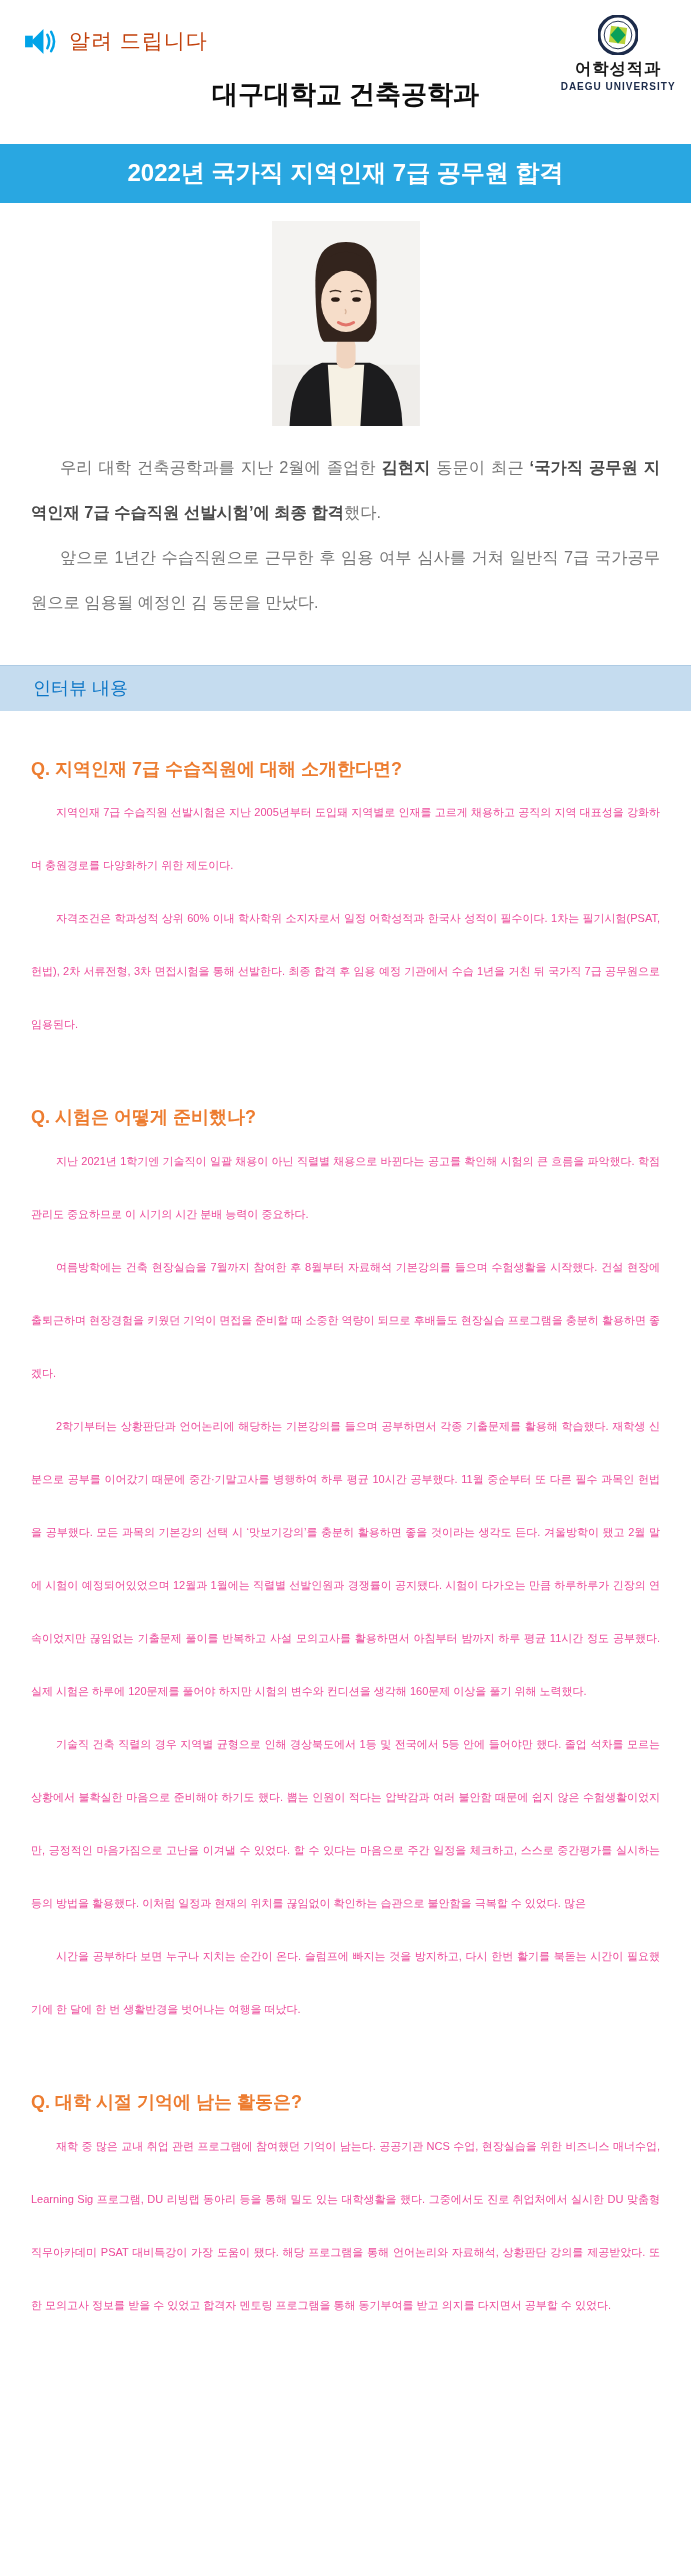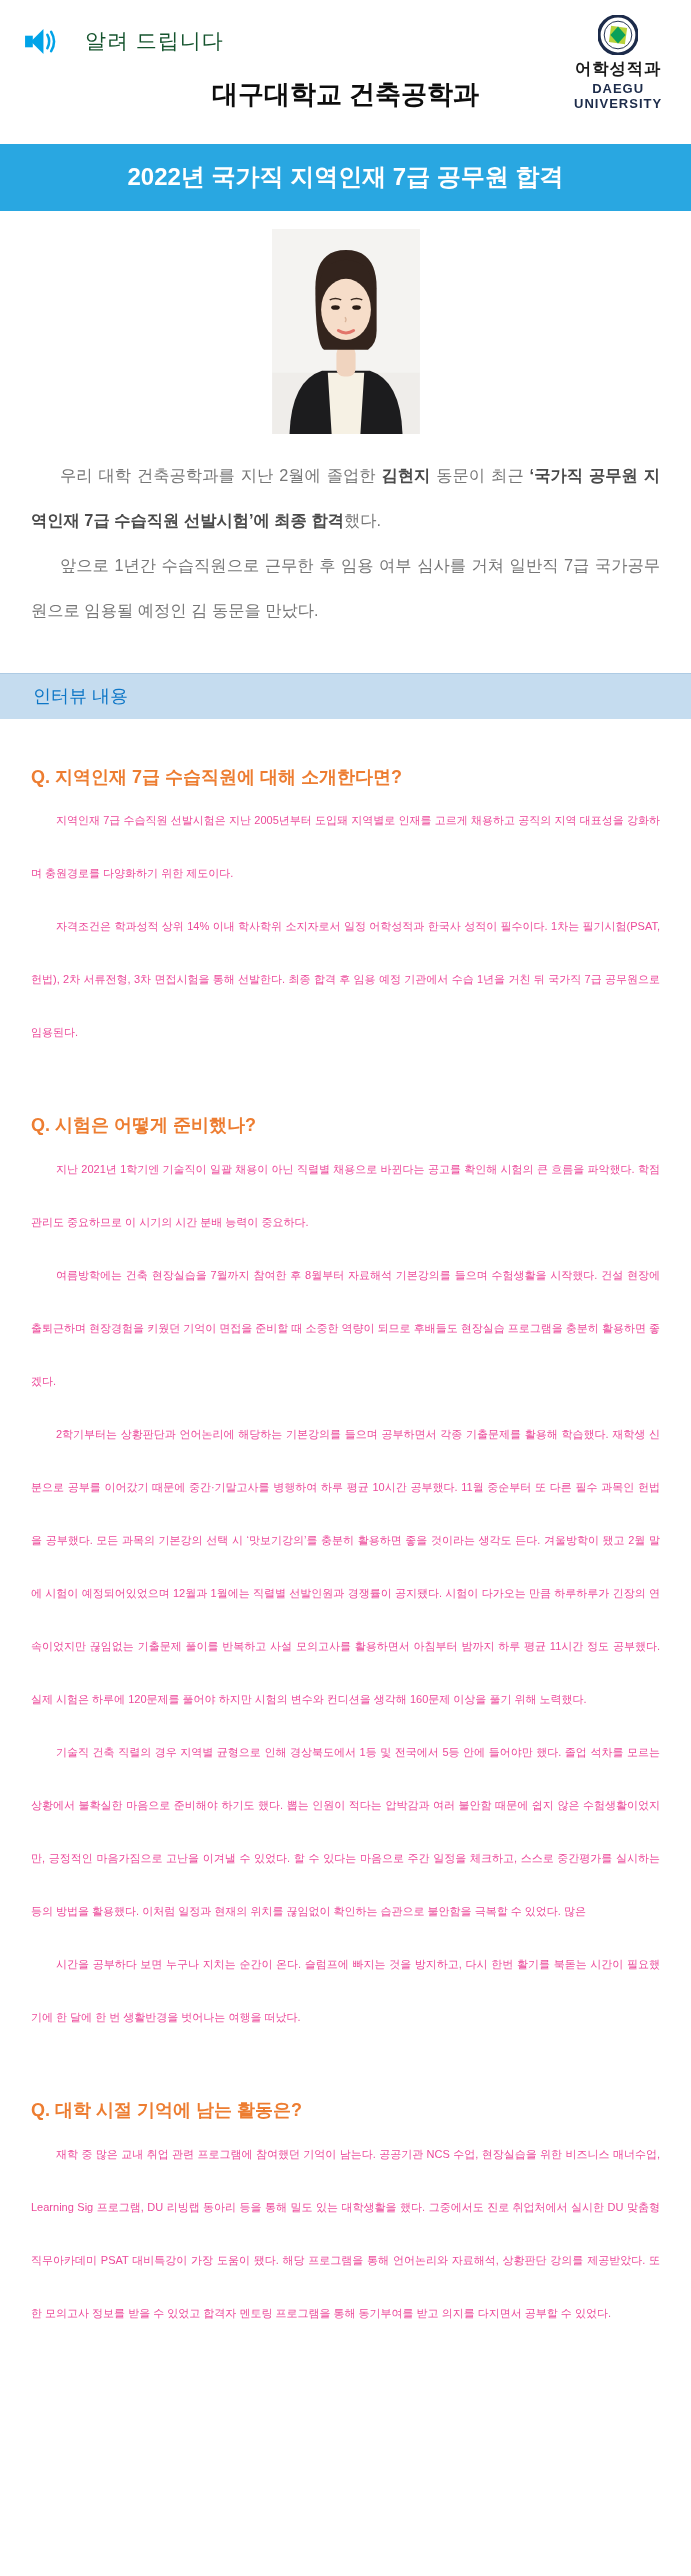--- a/index.html
+++ b/index.html
@@ -8,29 +8,29 @@
     width:691px; margin:0 auto;
     font-family:"Liberation Sans","DejaVu Sans",sans-serif;
     color:#595959;
   }
   .page { width:691px; min-height:2576px; background:#fff; position:relative; padding-top:21px; }
 
   
   .header { position:relative; height:110px; }
   .announce-row { display:flex; align-items:center; padding-left:25px; padding-top:5.8px; }
   .speaker-icon { width:33px; height:29px; display:inline-block; }
-  .announce-label { font-size:21px; color:#14532d; margin-left:27px; letter-spacing:1px; }
+  .announce-label { font-size:21px; color:#c2410c; margin-left:11px; letter-spacing:1px; }
   .logo { position:absolute; top:-5.8px; right:15.4px; width:115px; text-align:center; }
   .logo-emblem { width:40px; height:40px; margin:0 auto; }
   .logo-kr { font-size:16.3px; font-weight:bold; color:#1a1a1a; margin-top:2.9px; letter-spacing:1px; }
-  .logo-en { font-size:13px; font-weight:bold; color:#1c2b4a; letter-spacing:1px; margin-top:1px; }
+  .logo-en { font-size:10px; font-weight:bold; color:#1c2b4a; letter-spacing:1px; margin-top:1px; }
   .page-title { text-align:center; font-size:26px; font-weight:bold; color:#0d0d0d; letter-spacing:0px; margin-top:21px; }
 
   
-  .banner { width:691px; height:67px; background:#29a7e1; margin-top:12.5px;
+  .banner { width:691px; height:59px; background:#29a7e1; margin-top:12.5px;
             display:flex; align-items:center; justify-content:center; }
   .banner-title { color:#ffffff; font-size:24px; font-weight:bold; letter-spacing:0px; }
 
   
   .photo-wrap { width:148px; height:205px; margin:18px auto 0 auto; overflow:hidden; background:#f4f3f1; }
   .photo-wrap svg { display:block; }
 
   
   .intro { margin:19px 31px 0 31px; }
   .intro p { font-size:16.3px; line-height:45px; color:#767676; text-align:justify; text-indent:29px; }
@@ -120,21 +120,21 @@
 
   <div class="interview-bar">
     <span class="interview-bar-label">인터뷰 내용</span>
   </div>
 
   <div class="qa">
 
     <div class="section">
       <div class="q-heading">Q. 지역인재 7급 수습직원에 대해 소개한다면?</div>
       <p class="ans">지역인재 7급 수습직원 선발시험은 지난 2005년부터 도입돼 지역별로 인재를 고르게 채용하고 공직의 지역 대표성을 강화하며 충원경로를 다양화하기 위한 제도이다.</p>
-      <p class="ans">자격조건은 학과성적 상위 14% 이내 학사학위 소지자로서 일정 어학성적과 한국사 성적이 필수이다. 1차는 필기시험(PSAT, 헌법), 2차 서류전형, 3차 면접시험을 통해 선발한다. 최종 합격 후 임용 예정 기관에서 수습 1년을 거친 뒤 국가직 7급 공무원으로 임용된다.</p>
+      <p class="ans">자격조건은 학과성적 상위 60% 이내 학사학위 소지자로서 일정 어학성적과 한국사 성적이 필수이다. 1차는 필기시험(PSAT, 헌법), 2차 서류전형, 3차 면접시험을 통해 선발한다. 최종 합격 후 임용 예정 기관에서 수습 1년을 거친 뒤 국가직 7급 공무원으로 임용된다.</p>
     </div>
 
     <div class="section">
       <div class="q-heading">Q. 시험은 어떻게 준비했나?</div>
       <p class="ans">지난 2021년 1학기엔 기술직이 일괄 채용이 아닌 직렬별 채용으로 바뀐다는 공고를 확인해 시험의 큰 흐름을 파악했다. 학점관리도 중요하므로 이 시기의 시간 분배 능력이 중요하다.</p>
       <p class="ans">여름방학에는 건축 현장실습을 7월까지 참여한 후 8월부터 자료해석 기본강의를 들으며 수험생활을 시작했다. 건설 현장에 출퇴근하며 현장경험을 키웠던 기억이 면접을 준비할 때 소중한 역량이 되므로 후배들도 현장실습 프로그램을 충분히 활용하면 좋겠다.</p>
       <p class="ans">2학기부터는 상황판단과 언어논리에 해당하는 기본강의를 들으며 공부하면서 각종 기출문제를 활용해 학습했다. 재학생 신분으로 공부를 이어갔기 때문에 중간·기말고사를 병행하여 하루 평균 10시간 공부했다. 11월 중순부터 또 다른 필수 과목인 헌법을 공부했다. 모든 과목의 기본강의 선택 시 ‘맛보기강의’를 충분히 활용하면 좋을 것이라는 생각도 든다. 겨울방학이 됐고 2월 말에 시험이 예정되어있었으며 12월과 1월에는 직렬별 선발인원과 경쟁률이 공지됐다. 시험이 다가오는 만큼 하루하루가 긴장의 연속이었지만 끊임없는 기출문제 풀이를 반복하고 사설 모의고사를 활용하면서 아침부터 밤까지 하루 평균 11시간 정도 공부했다. 실제 시험은 하루에 120문제를 풀어야 하지만 시험의 변수와 컨디션을 생각해 160문제 이상을 풀기 위해 노력했다.</p>
       <p class="ans">기술직 건축 직렬의 경우 지역별 균형으로 인해 경상북도에서 1등 및 전국에서 5등 안에 들어야만 했다. 졸업 석차를 모르는 상황에서 불확실한 마음으로 준비해야 하기도 했다. 뽑는 인원이 적다는 압박감과 여러 불안함 때문에 쉽지 않은 수험생활이었지만, 긍정적인 마음가짐으로 고난을 이겨낼 수 있었다. 할 수 있다는 마음으로 주간 일정을 체크하고, 스스로 중간평가를 실시하는 등의 방법을 활용했다. 이처럼 일정과 현재의 위치를 끊임없이 확인하는 습관으로 불안함을 극복할 수 있었다. 많은</p>
       <p class="ans">시간을 공부하다 보면 누구나 지치는 순간이 온다. 슬럼프에 빠지는 것을 방지하고, 다시 한번 활기를 북돋는 시간이 필요했기에 한 달에 한 번 생활반경을 벗어나는 여행을 떠났다.</p>
     </div>

